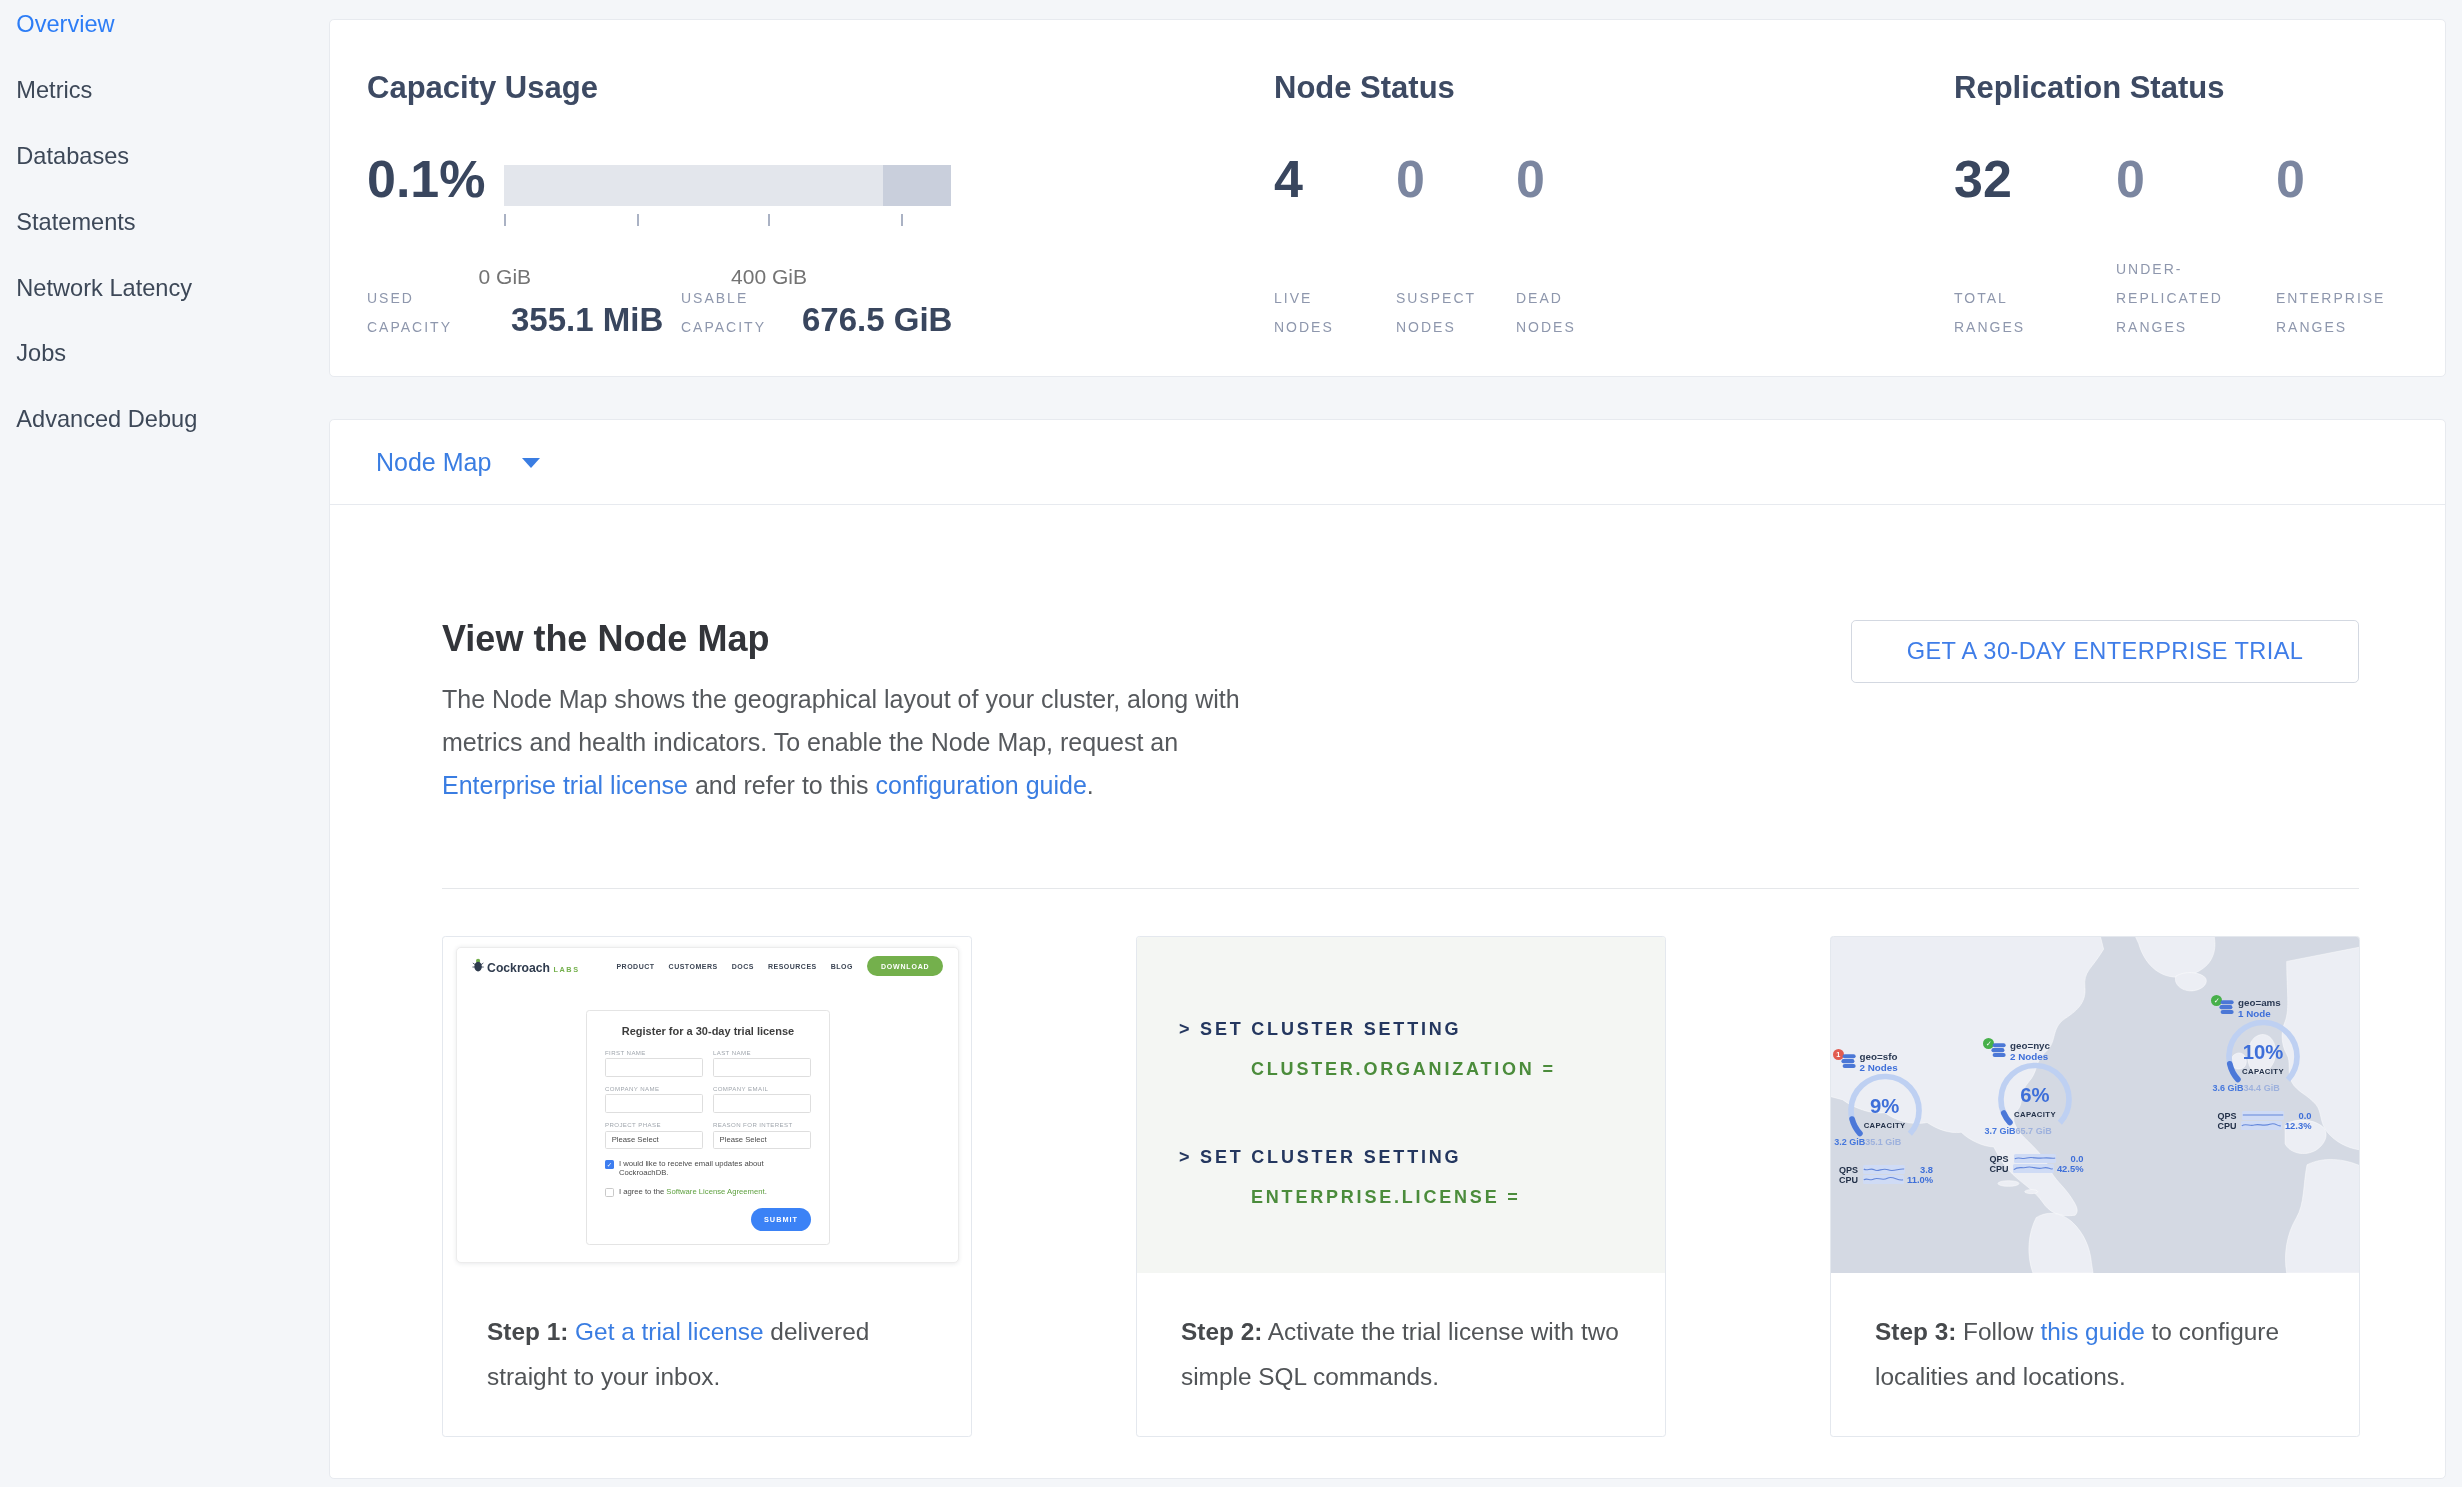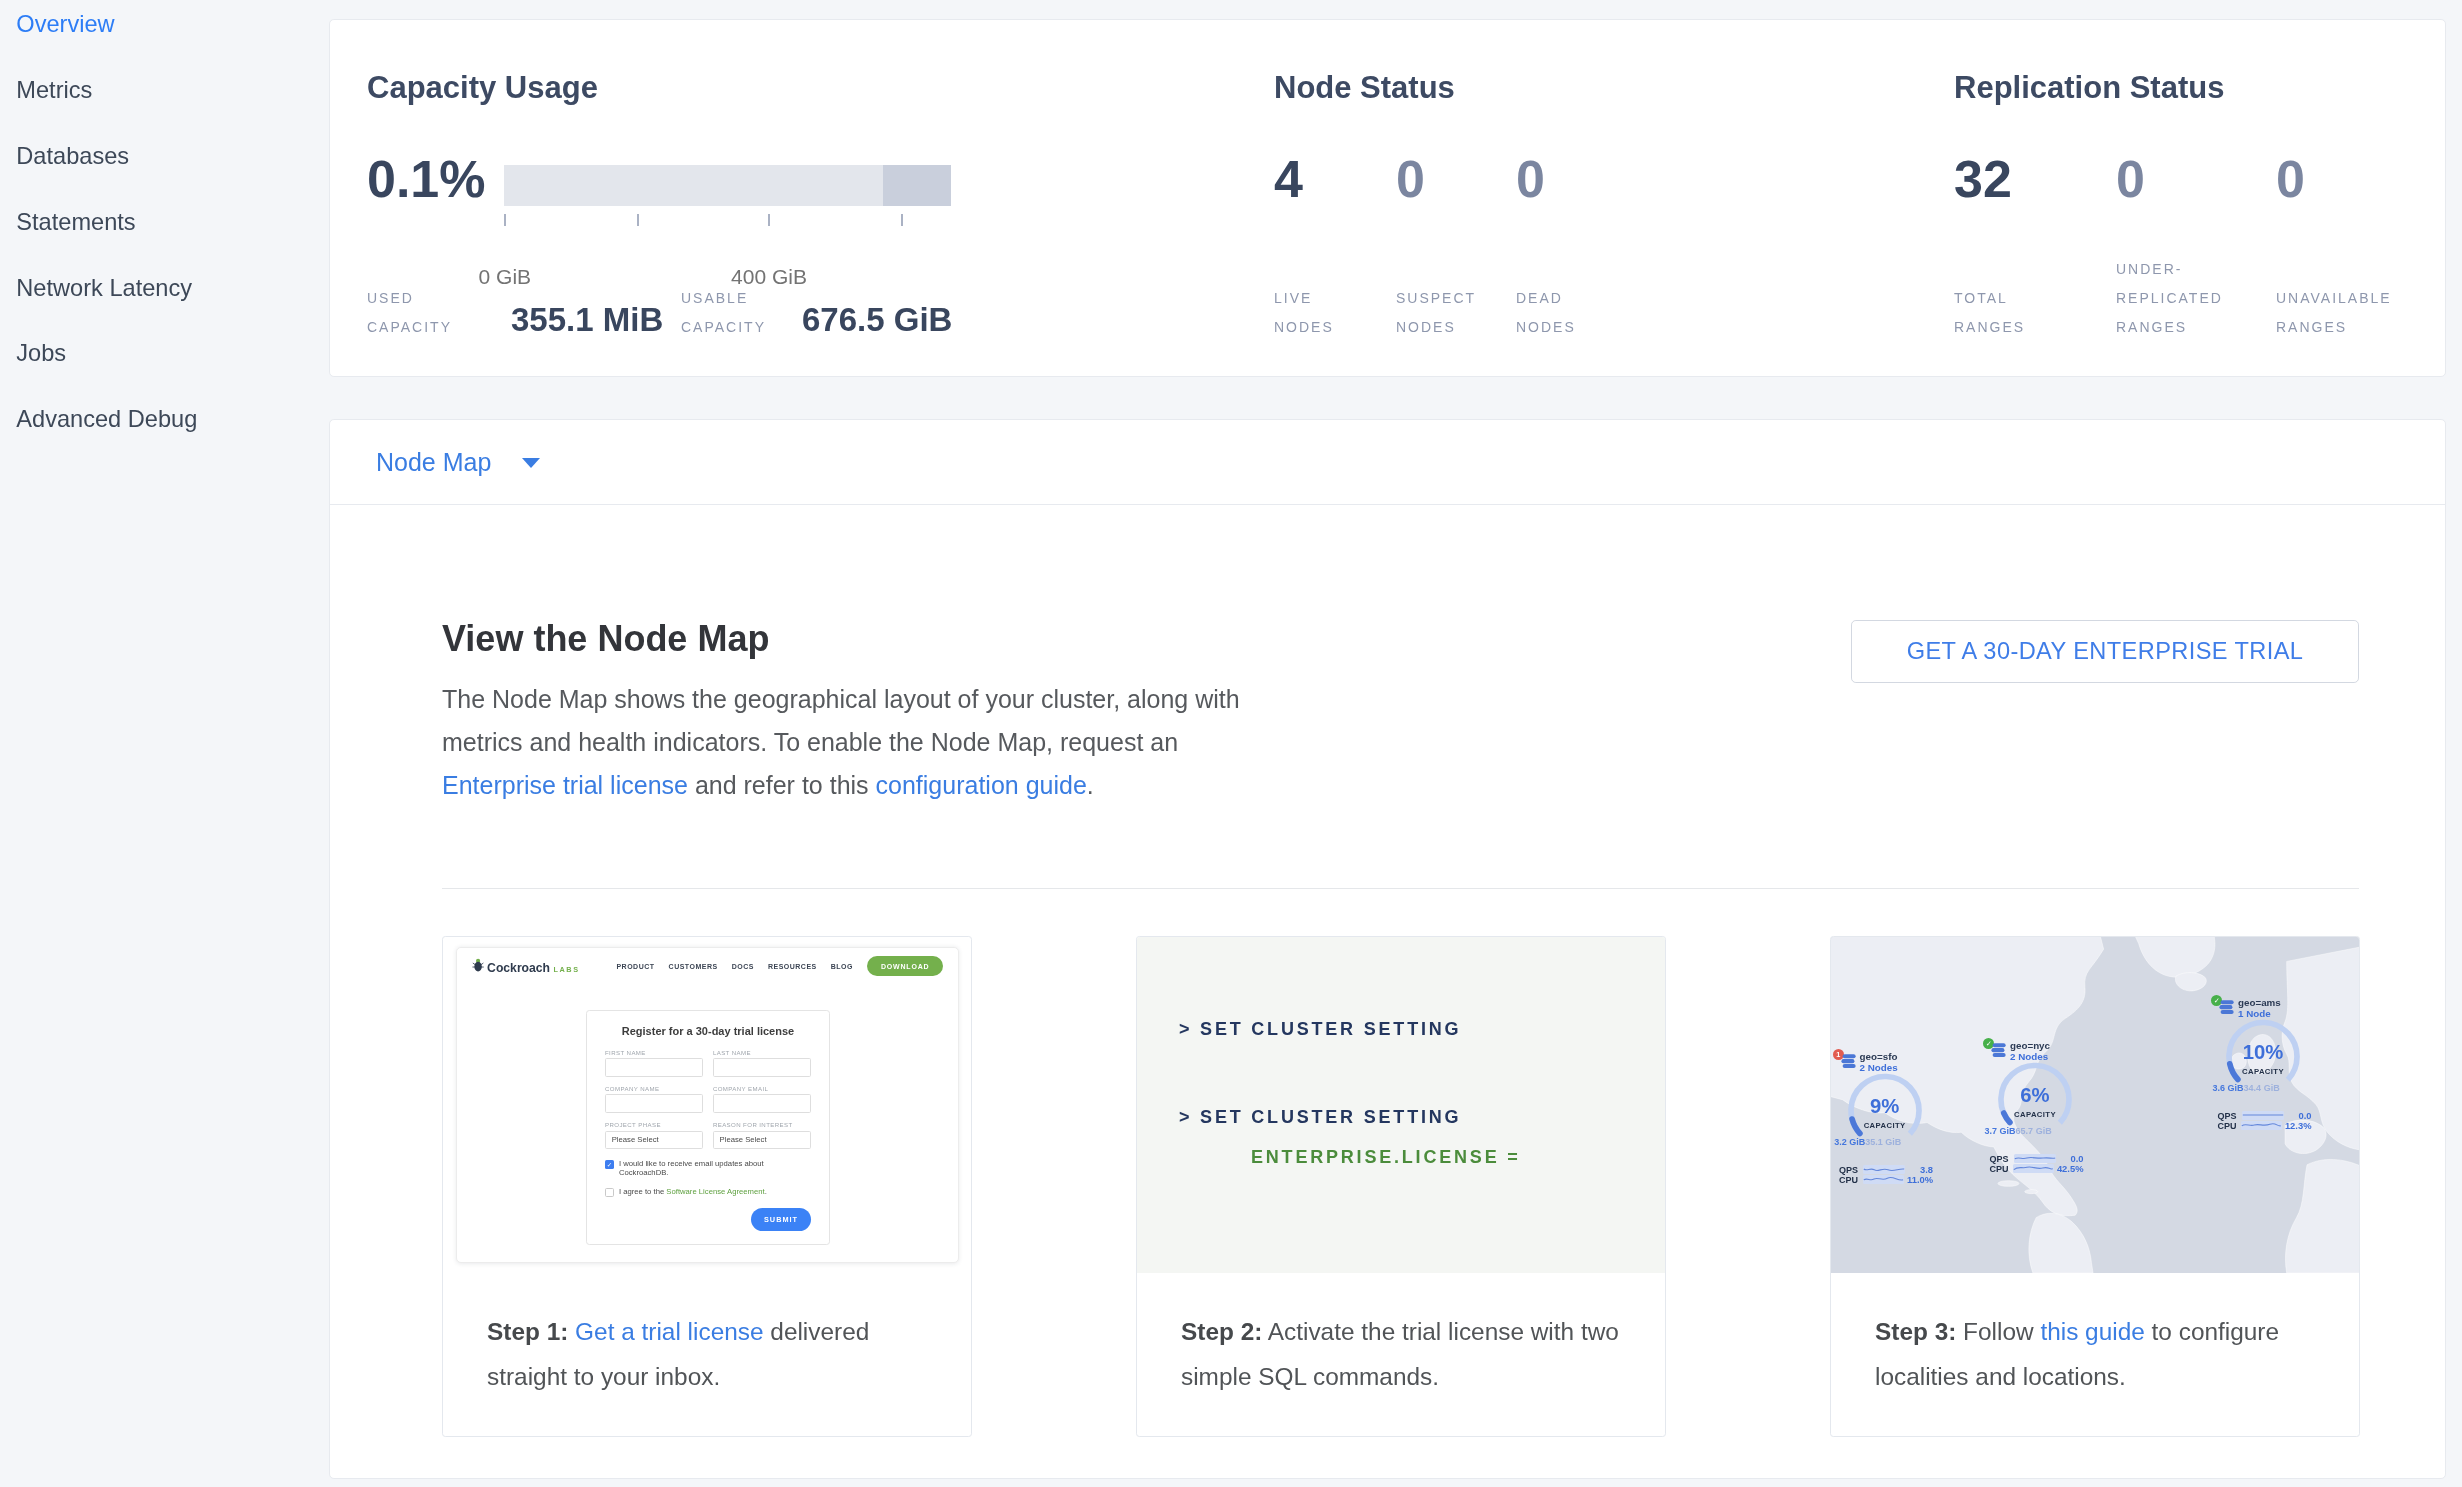--- a/index.html
+++ b/index.html
@@ -181,21 +181,21 @@
   <div class="stat-label" style="left:1624px">
     <div>TOTAL</div>
       <div>RANGES</div>
   </div>
   <div class="stat-label" style="left:1786px">
     <div>UNDER-</div>
       <div>REPLICATED</div>
       <div>RANGES</div>
   </div>
   <div class="stat-label" style="left:1946px">
-    <div>UNAVAILABLE</div>
+    <div>ENTERPRISE</div>
       <div>RANGES</div>
   </div>
 </section>
 
 <section class="panel main-panel">
 
   <div class="view-bar">
     <div class="view-label">
       <span>Node Map</span>
       <span class="caret"></span>
@@ -271,20 +271,21 @@
         </div>
       </div>
     </div>
     <p class="cap"><b>Step 1:</b><span> </span><a>Get a trial license</a><span> delivered straight to your inbox.</span></p>
   </div>
 
   <div class="card card2">
     <div class="media">
       <div class="code-area">
         <div class="code-line">&gt; SET CLUSTER SETTING</div>
+        <div class="code-line green">CLUSTER.ORGANIZATION =</div>
         <div class="code-gap"></div>
         <div class="code-line">&gt; SET CLUSTER SETTING</div>
         <div class="code-line green">ENTERPRISE.LICENSE =</div>
       </div>
     </div>
     <p class="cap"><b>Step 2:</b><span> Activate the trial license with two simple SQL commands.</span></p>
   </div>
 
   <div class="card card3">
     <div class="media">

